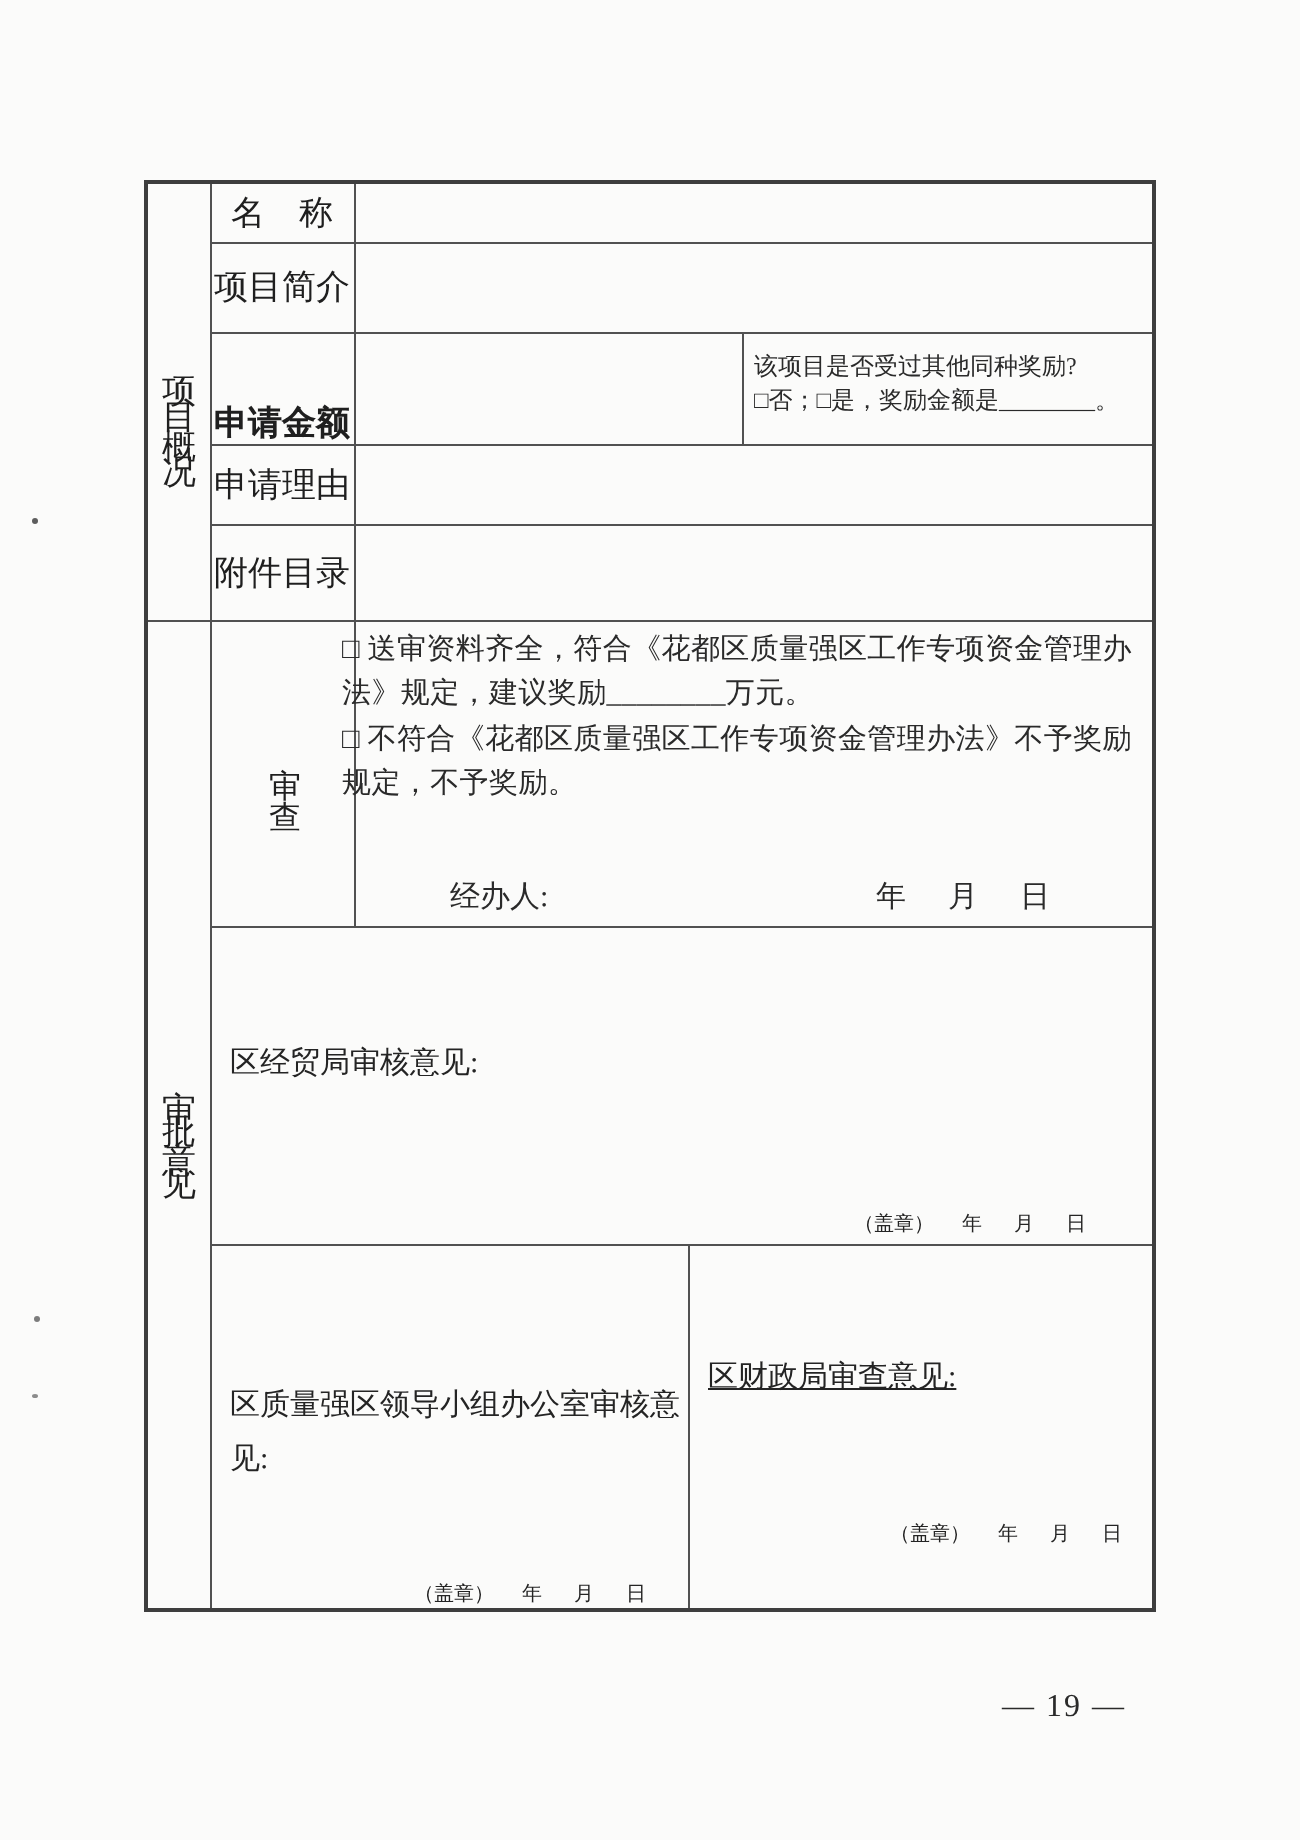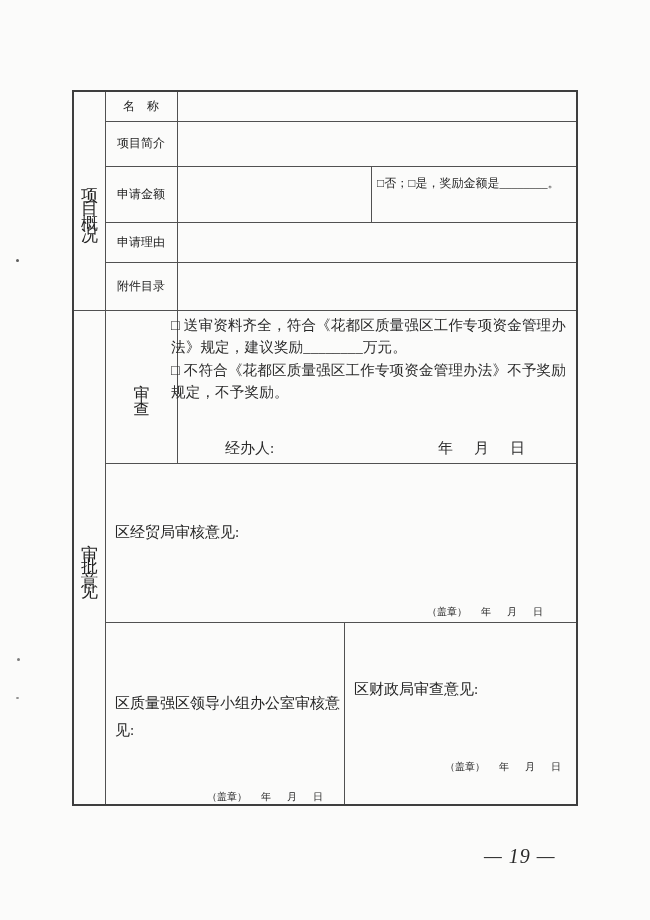--- a/index.html
+++ b/index.html
@@ -23,21 +23,21 @@
   .vl { width:1px; }
   .cell { position:absolute; }
   .vtext {
     display:flex; align-items:center; justify-content:center;
     writing-mode:vertical-lr; text-orientation:upright;
   }
   .sec-label { font-size:17px; letter-spacing:13px; color:#1f1f1f; }
   .review-label { font-size:16px; letter-spacing:16px; color:#1f1f1f; }
   .lbl {
     display:flex; align-items:center; justify-content:center;
-    font-size:12px; color:#1f1f1f; white-space:nowrap;
+    font-size:17px; color:#1f1f1f; white-space:nowrap;
   }
   .qcell {
     padding:9px 0 0 6px; font-size:12px; line-height:17px;
     white-space:nowrap; color:#2a2a2a;
   }
   .review-cell { font-size:14.5px; color:#2a2a2a; }
   .review-lines {
     padding:4px 0 0 6px; line-height:22.3px;
     white-space:nowrap; letter-spacing:0.2px;
   }
@@ -47,24 +47,23 @@
     font-size:15px; white-space:nowrap;
   }
   .opinion-cell { font-size:15px; color:#242424; white-space:nowrap;margin-top:44px; }
   .op-title { line-height:27px; }
   .stamp-row {
     position:absolute; display:flex; align-items:center;
     font-size:10px; white-space:nowrap;
   }
   .date { letter-spacing:3px; }
   .pageno {
-    position:absolute; left:484px; top:845px;
-    font-size:20px; letter-spacing:1px; color:#2a2a2a;
+    position:absolute; left:501px; top:845px;
+    font-size:16px; letter-spacing:1px; color:#2a2a2a;
     white-space:nowrap;
-    font-style:italic;
   }
   .speck { position:absolute; background:#5d5d5d; border-radius:50%; }
 </style>
 </head>
 <body>
 
 <div class="page">
 
   <div class="tbl">
 
@@ -78,31 +77,32 @@
     <div class="line hl" style="left:31px; top:170px; width:471px;"></div>
     <div class="line hl" style="left:0; top:218px; width:502px;"></div>
     <div class="line hl" style="left:31px; top:371px; width:471px;"></div>
     <div class="line hl" style="left:31px; top:530px; width:471px;"></div>
 
     <div class="cell vtext sec-label" style="left:0; top:0; width:31px; height:218px;">项目概况</div>
     <div class="cell vtext sec-label" style="left:0; top:218px; width:31px; height:494px;">审批意见</div>
 
     <div class="cell lbl" style="left:31px; top:0; width:72px; height:29px;">名　称</div>
     <div class="cell lbl" style="left:31px; top:29px; width:72px; height:45px;">项目简介</div>
-    <div class="cell lbl" style="left:31px; top:74px; width:72px; height:56px;">申请金额</div>
+    <div class="cell lbl" style="left:31px; top:91px; width:72px; height:56px;font-weight:bold;">申请金额</div>
     <div class="cell lbl" style="left:31px; top:170px; width:72px; height:48px;">附件目录</div>
     <div class="cell lbl" style="left:31px; top:130px; width:72px; height:40px;">申请理由</div>
 
     <div class="cell" style="left:103px; top:0; width:399px; height:29px;"></div>
     <div class="cell" style="left:103px; top:29px; width:399px; height:45px;"></div>
     <div class="cell" style="left:103px; top:74px; width:194px; height:56px;"></div>
     <div class="cell" style="left:103px; top:130px; width:399px; height:40px;"></div>
     <div class="cell" style="left:103px; top:170px; width:399px; height:48px;"></div>
 
     <div class="cell qcell" style="left:297px; top:74px; width:205px; height:47px;">
+      <div>该项目是否受过其他同种奖励?</div>
       <div>□否；□是，奖励金额是________。</div>
     </div>
 
     <div class="cell vtext review-label" style="left:31px; top:218px; width:72px; height:153px;">审查</div>
     <div class="cell review-cell" style="left:91px; top:218px; width:399px; height:153px;">
       <div class="review-lines">
         <div>□ 送审资料齐全，符合《花都区质量强区工作专项资金管理办</div>
         <div>法》规定，建议奖励________万元。</div>
         <div>□ 不符合《花都区质量强区工作专项资金管理办法》不予奖励</div>
         <div>规定，不予奖励。</div>
@@ -126,21 +126,21 @@
         <div>区质量强区领导小组办公室审核意</div>
         <div>见:</div>
       </div>
       <div class="stamp-row" style="top:124px; right:18px; gap:14px;">
         <span>（盖章）</span>
         <span class="date">年　月　日</span>
       </div>
     </div>
 
     <div class="cell opinion-cell" style="left:270px; top:530px; width:232px; height:182px;">
-      <div class="op-title" style="padding:10px 12px 0 10px;">区财政局审查意见:</div>
+      <div class="op-title" style="padding:10px 12px 0 10px;text-decoration:underline;">区财政局审查意见:</div>
       <div class="stamp-row" style="top:94px; right:12px; gap:14px;">
         <span>（盖章）</span>
         <span class="date">年　月　日</span>
       </div>
     </div>
 
   </div>
 
   <div class="pageno">— 19 —</div>
 

